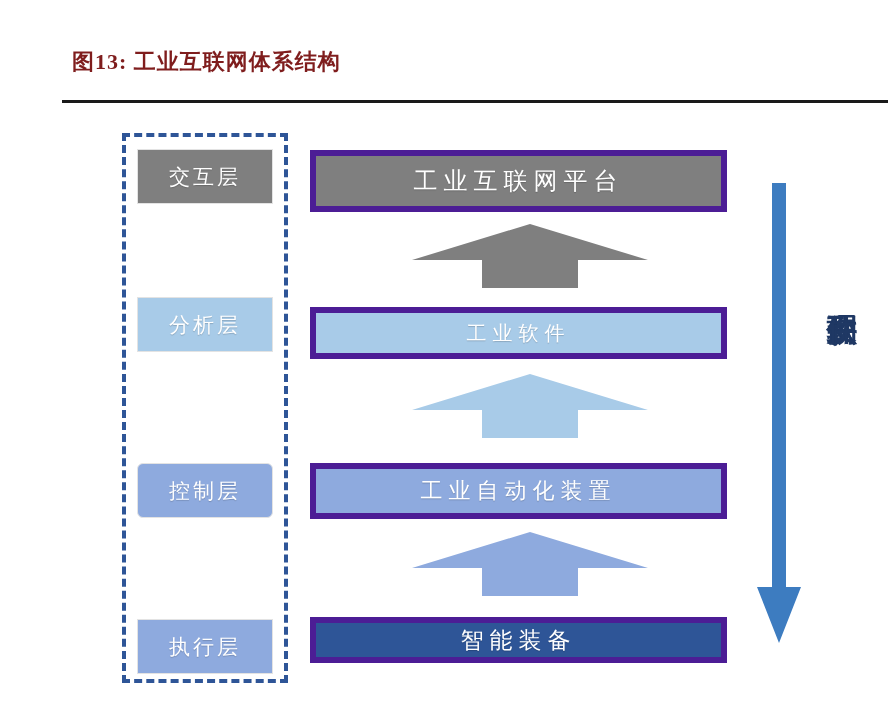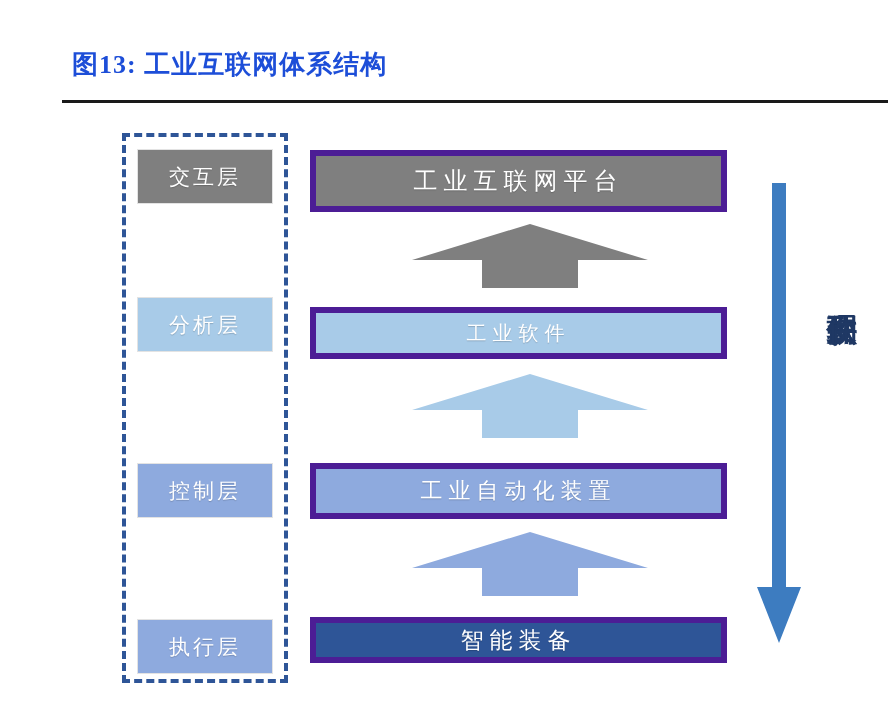--- a/index.html
+++ b/index.html
@@ -10,23 +10,23 @@
     overflow:hidden;
     position:relative;
   }
   #page{position:relative;width:888px;height:702px;}
 
   
   .title{
     position:absolute;
     left:72px; top:47px;
     font-family:"Liberation Serif", serif;
-    font-size:26px;
+    font-size:22px;
     font-weight:bold;
-    color:#1d4ed8;
+    color:#7f1d1d;
     letter-spacing:1px;
     white-space:nowrap;
   }
   .title-rule{
     position:absolute;
     left:62px; top:100px;
     width:826px; height:3px;
     background:#1a1a1a;
   }
 
@@ -52,21 +52,21 @@
     align-items:center;
     justify-content:center;
     color:#ffffff;
     font-family:"Liberation Serif", serif;
     font-size:21px;
     letter-spacing:3px;
     text-shadow:0 1px 1px rgba(0,0,0,.18);
   }
   .lb0{ top:149px; }
   .lb1{ top:297px; }
-  .lb2{ top:463px; }
+  .lb2{ top:463px;border-radius:6px; }
   .lb3{ top:619px; }
 
   
   .main-box{
     position:absolute;
     left:310px;
     width:417px;
     border:6px solid #4c1d95;
     box-sizing:border-box;
     display:flex;

